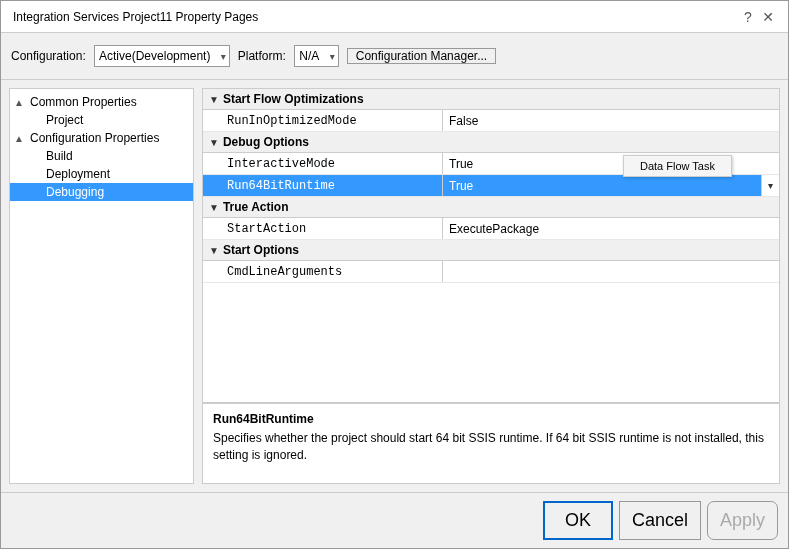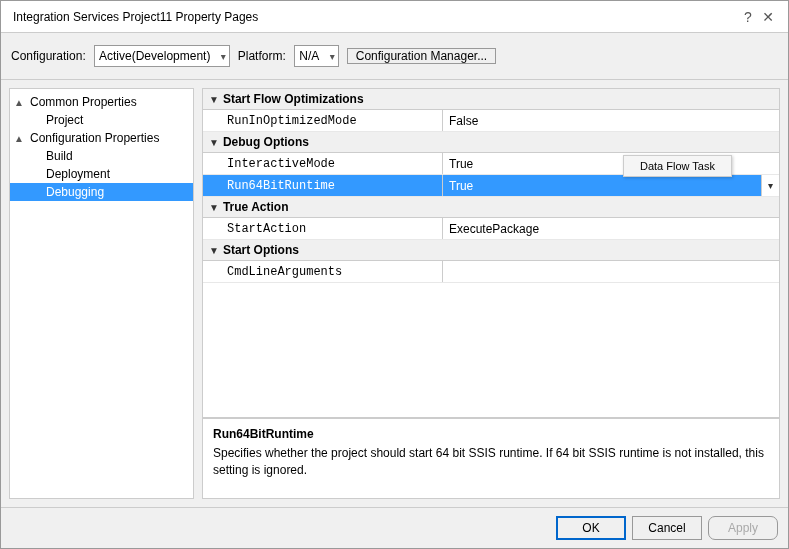--- a/index.html
+++ b/index.html
@@ -254,24 +254,24 @@
     .footer {
       display: flex;
       justify-content: flex-end;
       align-items: center;
       padding: 8px 10px;
       gap: 6px;
       background: #f0f0f0;
       border-top: 1px solid #ccc;
     }
     .footer-btn {
-      height: 24px;
+      height: 39px;
       min-width: 70px;
       padding: 0 12px;
-      font-size: 12px;
+      font-size: 18px;
       cursor: pointer;
       border: 1px solid #999;
       background: #f0f0f0;
     }
     .footer-btn.primary {
       border: 2px solid #0066cc;
       background: #f0f0f0;
     }
     .footer-btn:disabled {
       color: #aaa;

